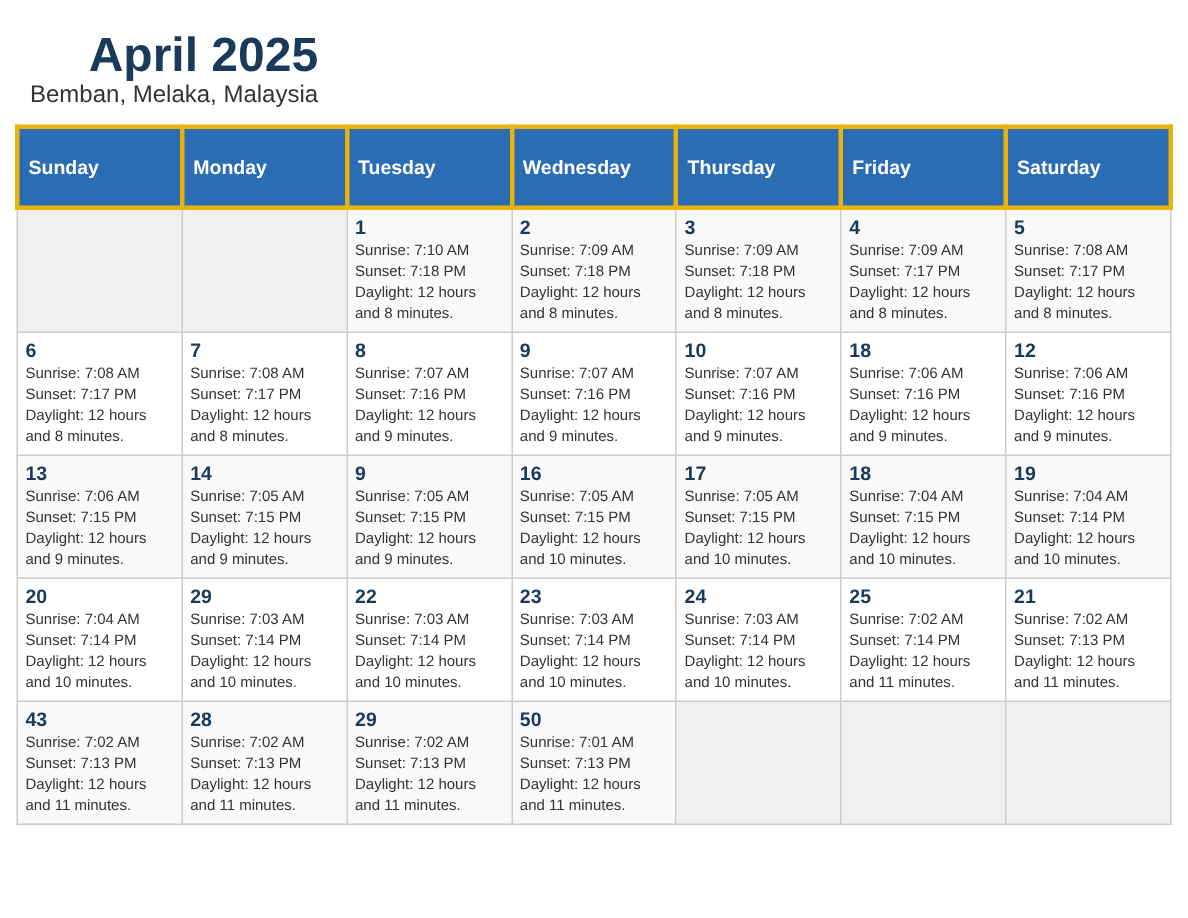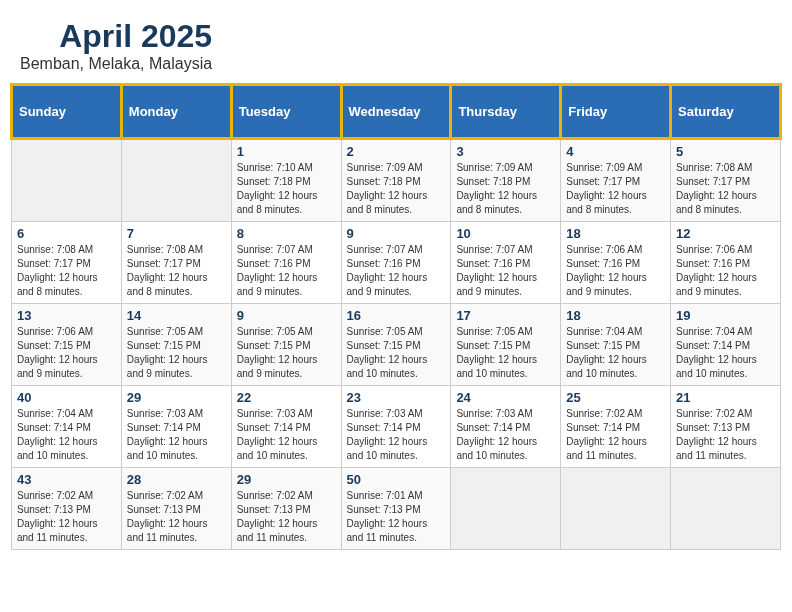--- a/index.html
+++ b/index.html
@@ -184,21 +184,21 @@
           <span class="day-num">18</span>
           <div class="cell-info">Sunrise: 7:04 AM<br>Sunset: 7:15 PM<br>Daylight: 12 hours and 10 minutes.</div>
         </td>
         <td>
           <span class="day-num">19</span>
           <div class="cell-info">Sunrise: 7:04 AM<br>Sunset: 7:14 PM<br>Daylight: 12 hours and 10 minutes.</div>
         </td>
       </tr>
       <tr>
         <td>
-          <span class="day-num">40</span>
+          <span class="day-num">20</span>
           <div class="cell-info">Sunrise: 7:04 AM<br>Sunset: 7:14 PM<br>Daylight: 12 hours and 10 minutes.</div>
         </td>
         <td>
           <span class="day-num">29</span>
           <div class="cell-info">Sunrise: 7:03 AM<br>Sunset: 7:14 PM<br>Daylight: 12 hours and 10 minutes.</div>
         </td>
         <td>
           <span class="day-num">22</span>
           <div class="cell-info">Sunrise: 7:03 AM<br>Sunset: 7:14 PM<br>Daylight: 12 hours and 10 minutes.</div>
         </td>

